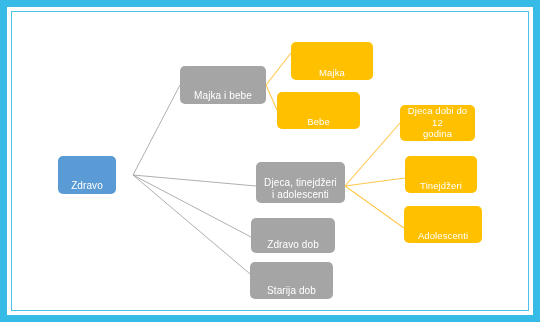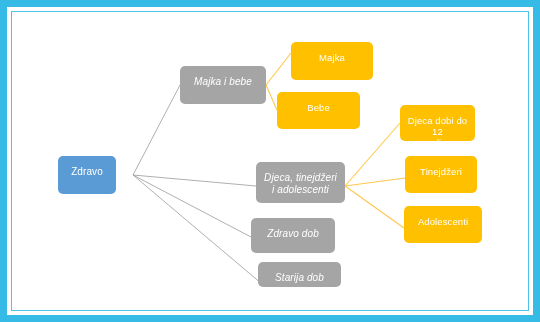--- a/index.html
+++ b/index.html
@@ -57,38 +57,37 @@
     top: 0;
     width: 540px;
     height: 322px;
     pointer-events: none;
   }
 
   .node {
     position: absolute;
     box-sizing: border-box;
     display: flex;
-    align-items: flex-start;
+    align-items: flex-end;
     justify-content: center;
     text-align: center;
     color: #ffffff;
     border-radius: 5px;
     line-height: 1.18;
-    padding: 10px 4px;
+    padding: 2px 4px;
     letter-spacing: 0.1px;
   }
 
   .node-root {
     background: #5b9bd5;
     font-size: 10px;
   }
   .node-branch {
     background: #a5a5a5;
     font-size: 10px;
-    font-style: italic;
   }
   .node-leaf {
     background: #ffc000;
     font-size: 9.5px;
   }
 
   .node-label {
     display: block;
     white-space: pre-line;
   }
@@ -128,21 +127,21 @@
 
     <div class="node node-branch" style="left:256px; top:162px; width:89px; height:41px;">
       <span class="node-label">Djeca, tinejdžeri
 i adolescenti</span>
     </div>
 
     <div class="node node-branch" style="left:251px; top:218px; width:84px; height:35px;">
       <span class="node-label">Zdravo dob</span>
     </div>
 
-    <div class="node node-branch" style="left:258px; top:262px; width:83px; height:25px;">
+    <div class="node node-branch" style="left:250px; top:262px; width:83px; height:37px;">
       <span class="node-label">Starija dob</span>
     </div>
 
     <div class="node node-leaf" style="left:291px; top:42px; width:82px; height:38px;">
       <span class="node-label">Majka</span>
     </div>
 
     <div class="node node-leaf" style="left:277px; top:92px; width:83px; height:37px;">
       <span class="node-label">Bebe</span>
     </div>

